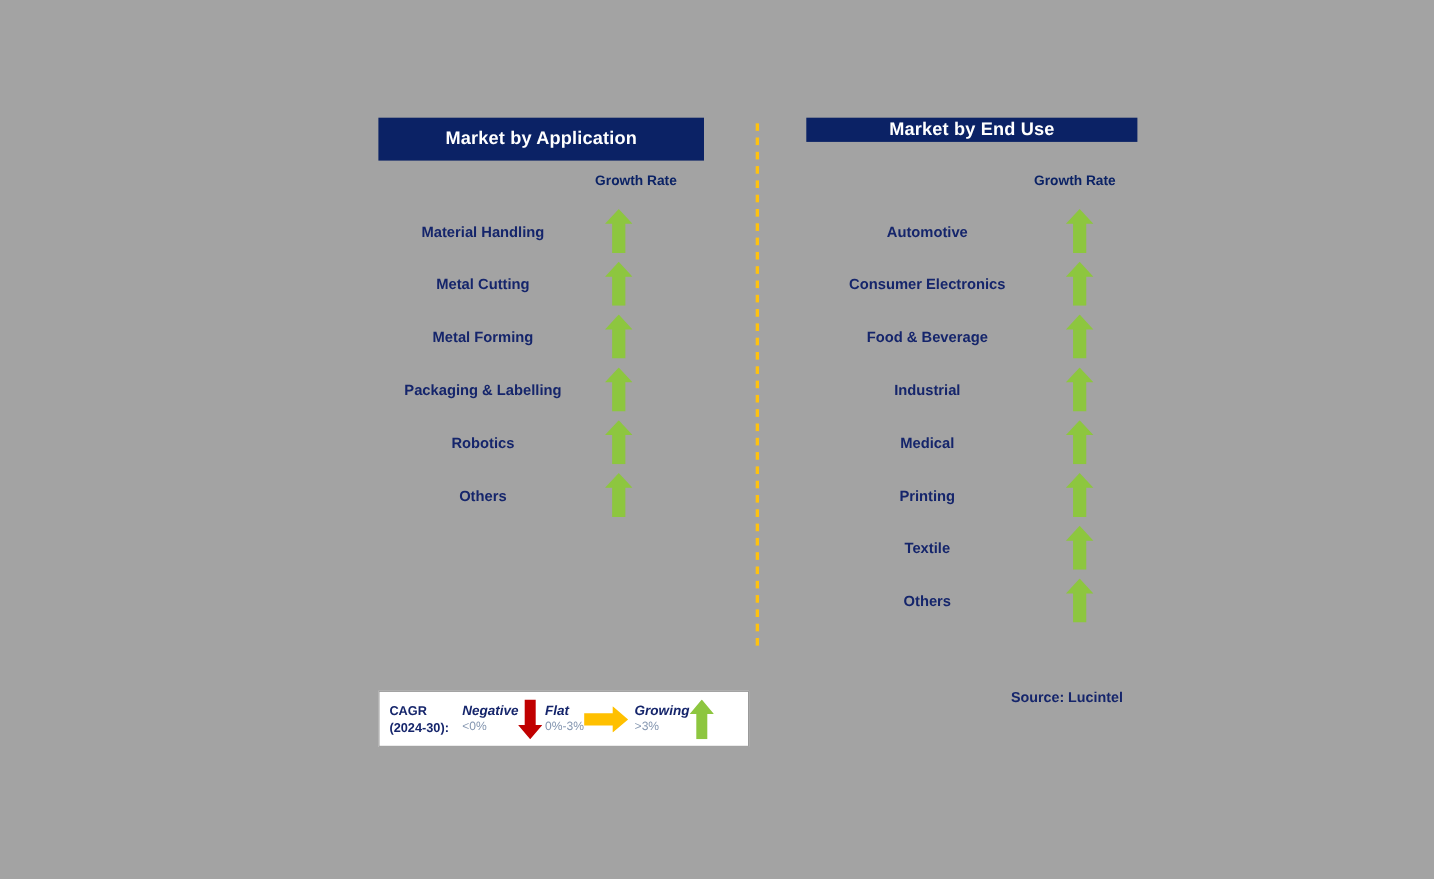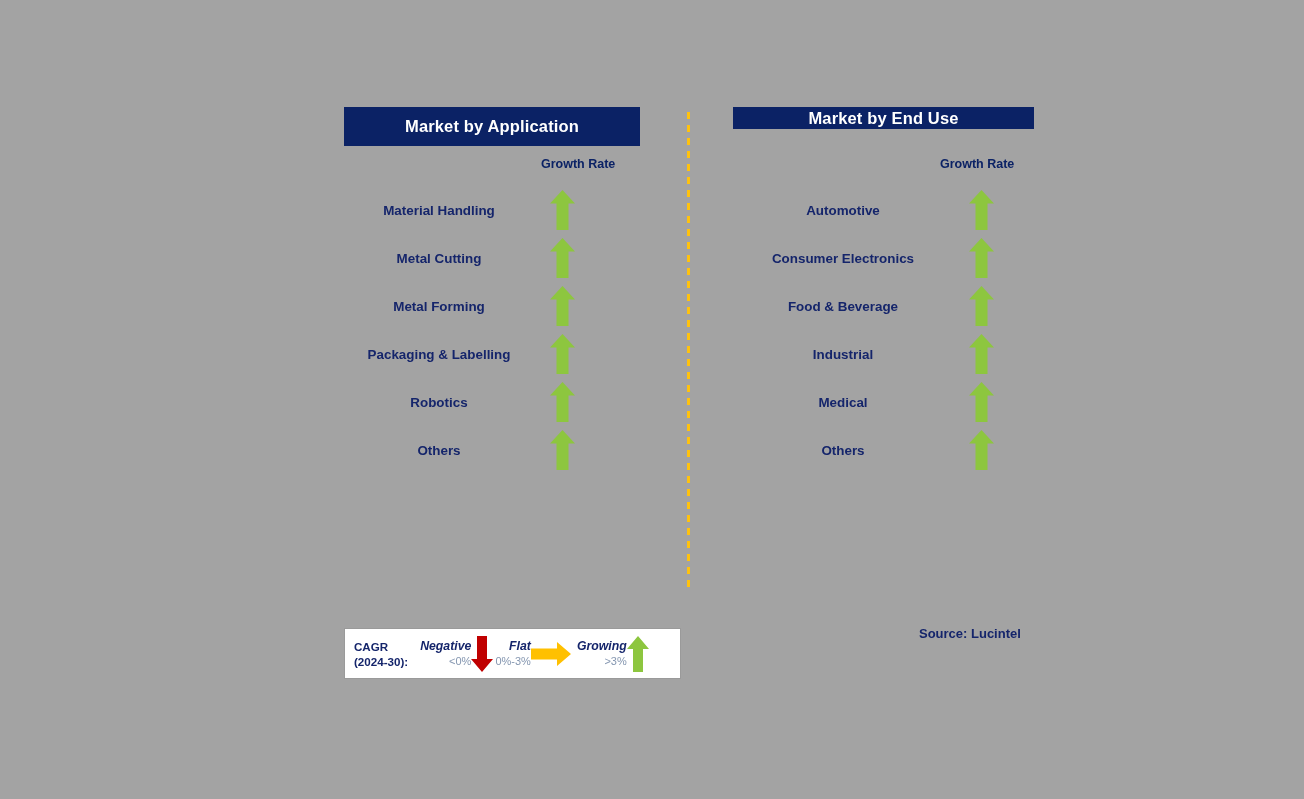--- a/index.html
+++ b/index.html
@@ -107,21 +107,21 @@
     white-space: nowrap;
   }
   .legend-item {
     display: flex;
     align-items: center;
     white-space: nowrap;
   }
   .legend-stack {
     display: flex;
     flex-direction: column;
-    align-items: flex-end;
+    align-items: flex-start;
     line-height: 15px;
   }
   .legend-word {
     color: #15256B;
     font-size: 12.3px;
     font-weight: bold;
     font-style: italic;
   }
   .legend-val {
     color: #8496B0;
@@ -258,21 +258,37 @@
 
     <div class="row">
       <span class="row-label">Medical</span>
       <span class="arrow-cell">
         <svg class="arrow-up-green" width="25" height="40" viewBox="0 0 25 40" aria-hidden="true">
           <polygon points="12.5,0 25,13.5 18.5,13.5 18.5,40 6.5,40 6.5,13.5 0,13.5" fill="#8DC63F"></polygon>
         </svg>
       </span>
     </div>
 
-
+    <div class="row">
+      <span class="row-label">Printing</span>
+      <span class="arrow-cell">
+        <svg class="arrow-up-green" width="25" height="40" viewBox="0 0 25 40" aria-hidden="true">
+          <polygon points="12.5,0 25,13.5 18.5,13.5 18.5,40 6.5,40 6.5,13.5 0,13.5" fill="#8DC63F"></polygon>
+        </svg>
+      </span>
+    </div>
+
+    <div class="row">
+      <span class="row-label">Textile</span>
+      <span class="arrow-cell">
+        <svg class="arrow-up-green" width="25" height="40" viewBox="0 0 25 40" aria-hidden="true">
+          <polygon points="12.5,0 25,13.5 18.5,13.5 18.5,40 6.5,40 6.5,13.5 0,13.5" fill="#8DC63F"></polygon>
+        </svg>
+      </span>
+    </div>
 
     <div class="row">
       <span class="row-label">Others</span>
       <span class="arrow-cell">
         <svg class="arrow-up-green" width="25" height="40" viewBox="0 0 25 40" aria-hidden="true">
           <polygon points="12.5,0 25,13.5 18.5,13.5 18.5,40 6.5,40 6.5,13.5 0,13.5" fill="#8DC63F"></polygon>
         </svg>
       </span>
     </div>
 

